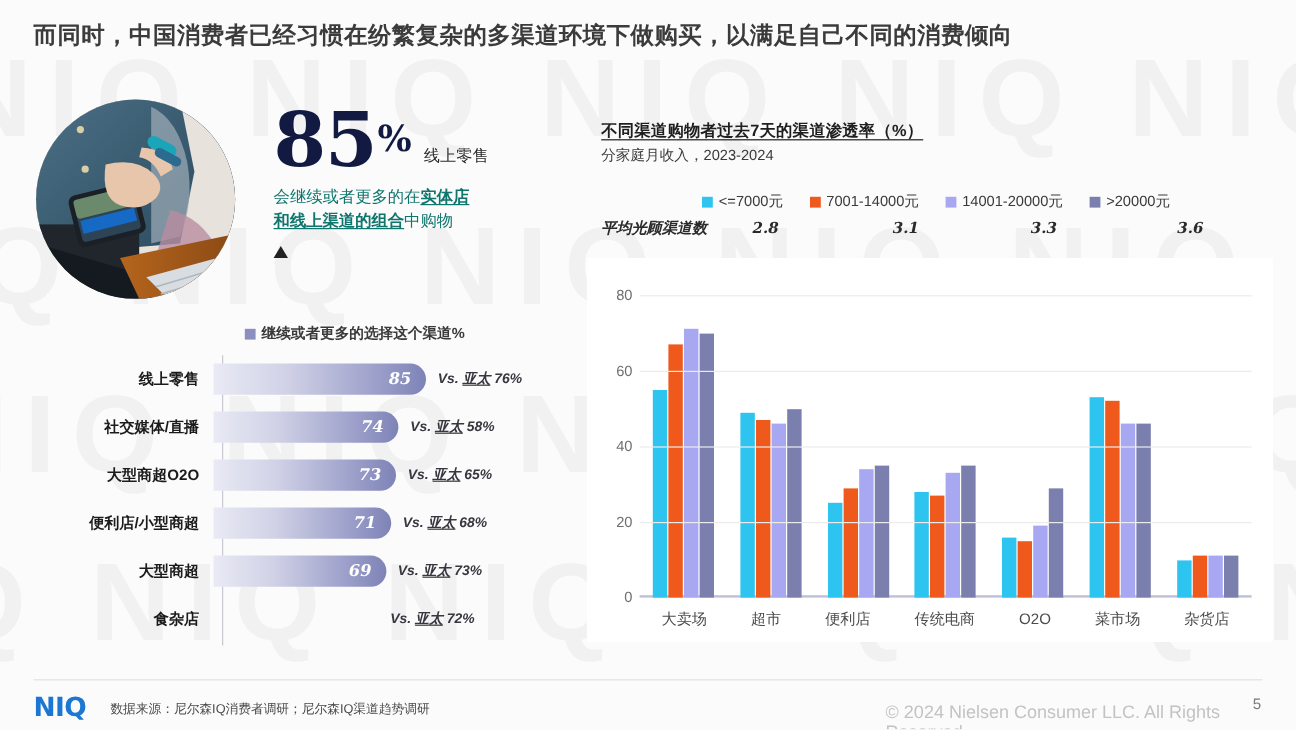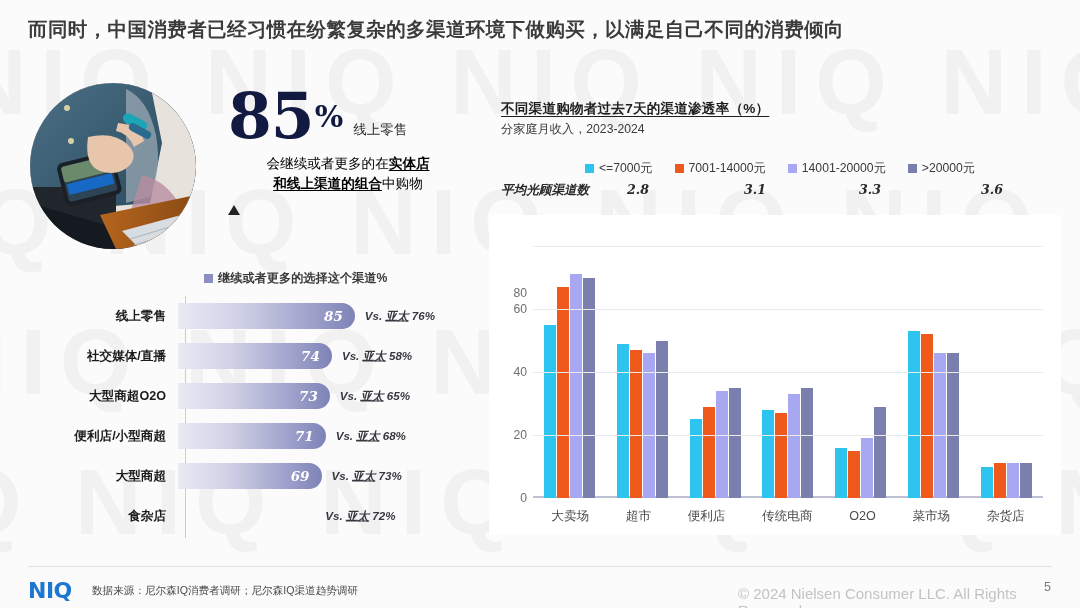--- a/index.html
+++ b/index.html
@@ -51,21 +51,21 @@
     line-height: .92; letter-spacing: -1px;
   }
   .kpi-pct {
     font-family: "DejaVu Serif", "Liberation Serif", serif;
     font-size: 30px; font-weight: 700; color: #121a42;
     position: relative; top: -12px; left: -1px;
   }
   .kpi-sub { font-size: 13.5px; color: #2b2b2b; margin-left: 7px;
              position: relative; top: -7px; }
   .kpi-desc {
-    margin-top: 8px; font-size: 13.6px; color: #000000; line-height: 1.45; text-align: center;
+    margin-top: 8px; font-size: 13.6px; color: #0f766e; line-height: 1.45;
   }
   .kpi-desc b { font-weight: 700; text-decoration: underline;
                 text-underline-offset: 2px; }
   .kpi-vs {
     margin-top: 12px; font-size: 13.6px; color: #2b2b2b;
     display: flex; align-items: center; gap: 8px;
   }
   .tri { width: 0; height: 0; border-left: 6px solid transparent;
          border-right: 6px solid transparent; border-bottom: 10px solid #222; }
   .kpi-vs u { text-decoration: underline; text-underline-offset: 2px; }
@@ -399,21 +399,21 @@
           </div>
         </div>
     <div class="vc-ytick" style="top: 252px; left: -46px;">0</div>
         <div class="vc-grid" style="top: 189px;"></div>
         <div class="vc-ytick" style="top: 189px; left: -46px;">20</div>
         <div class="vc-grid" style="top: 126px;"></div>
         <div class="vc-ytick" style="top: 126px; left: -46px;">40</div>
         <div class="vc-grid" style="top: 63px;"></div>
         <div class="vc-ytick" style="top: 63px; left: -46px;">60</div>
         <div class="vc-grid" style="top: 0px;"></div>
-        <div class="vc-ytick" style="top: 0px; left: -46px; margin-top: 47px;">80</div>
+        <div class="vc-ytick" style="top: 0px; left: -46px;">80</div>
       </div>
     <div class="vc-xlabels" id="vcxlabels">
         <div class="vc-xlabel">大卖场</div>
         <div class="vc-xlabel">超市</div>
         <div class="vc-xlabel">便利店</div>
         <div class="vc-xlabel">传统电商</div>
         <div class="vc-xlabel">O2O</div>
         <div class="vc-xlabel">菜市场</div>
         <div class="vc-xlabel">杂货店</div>
       </div>

